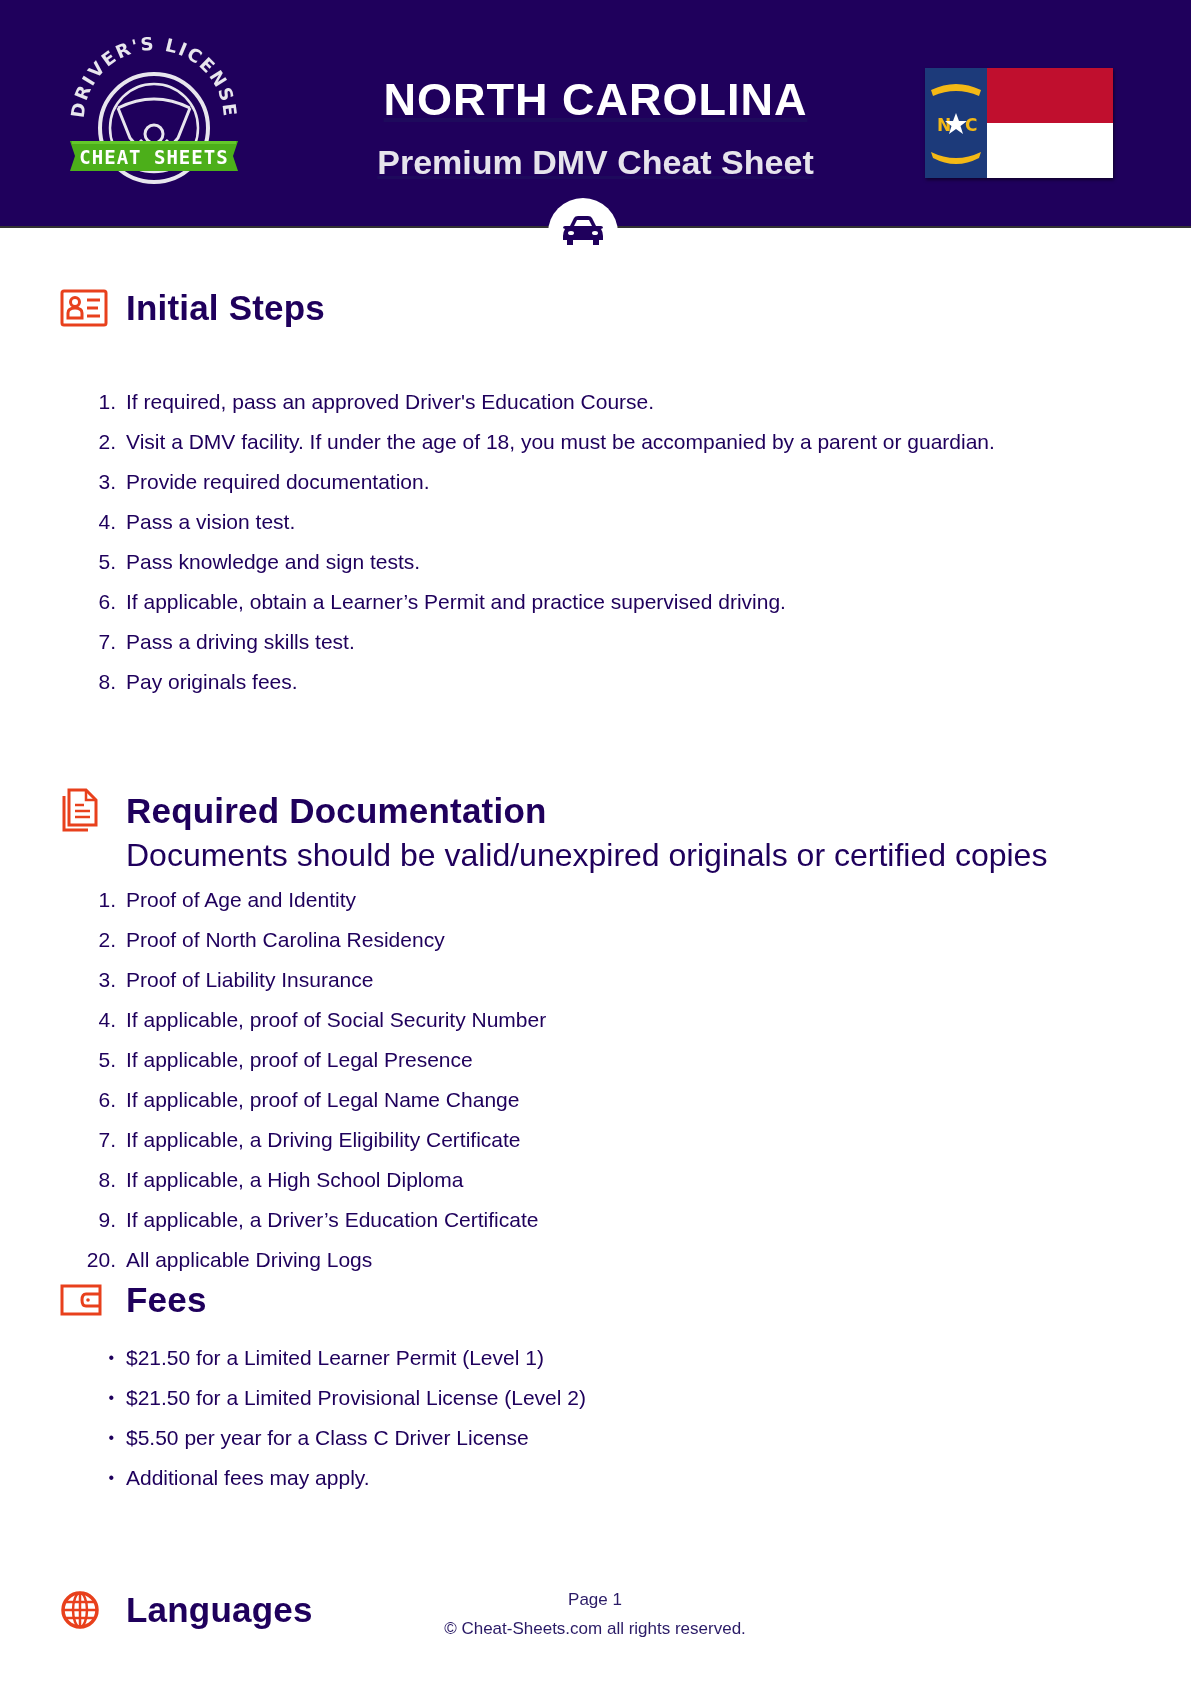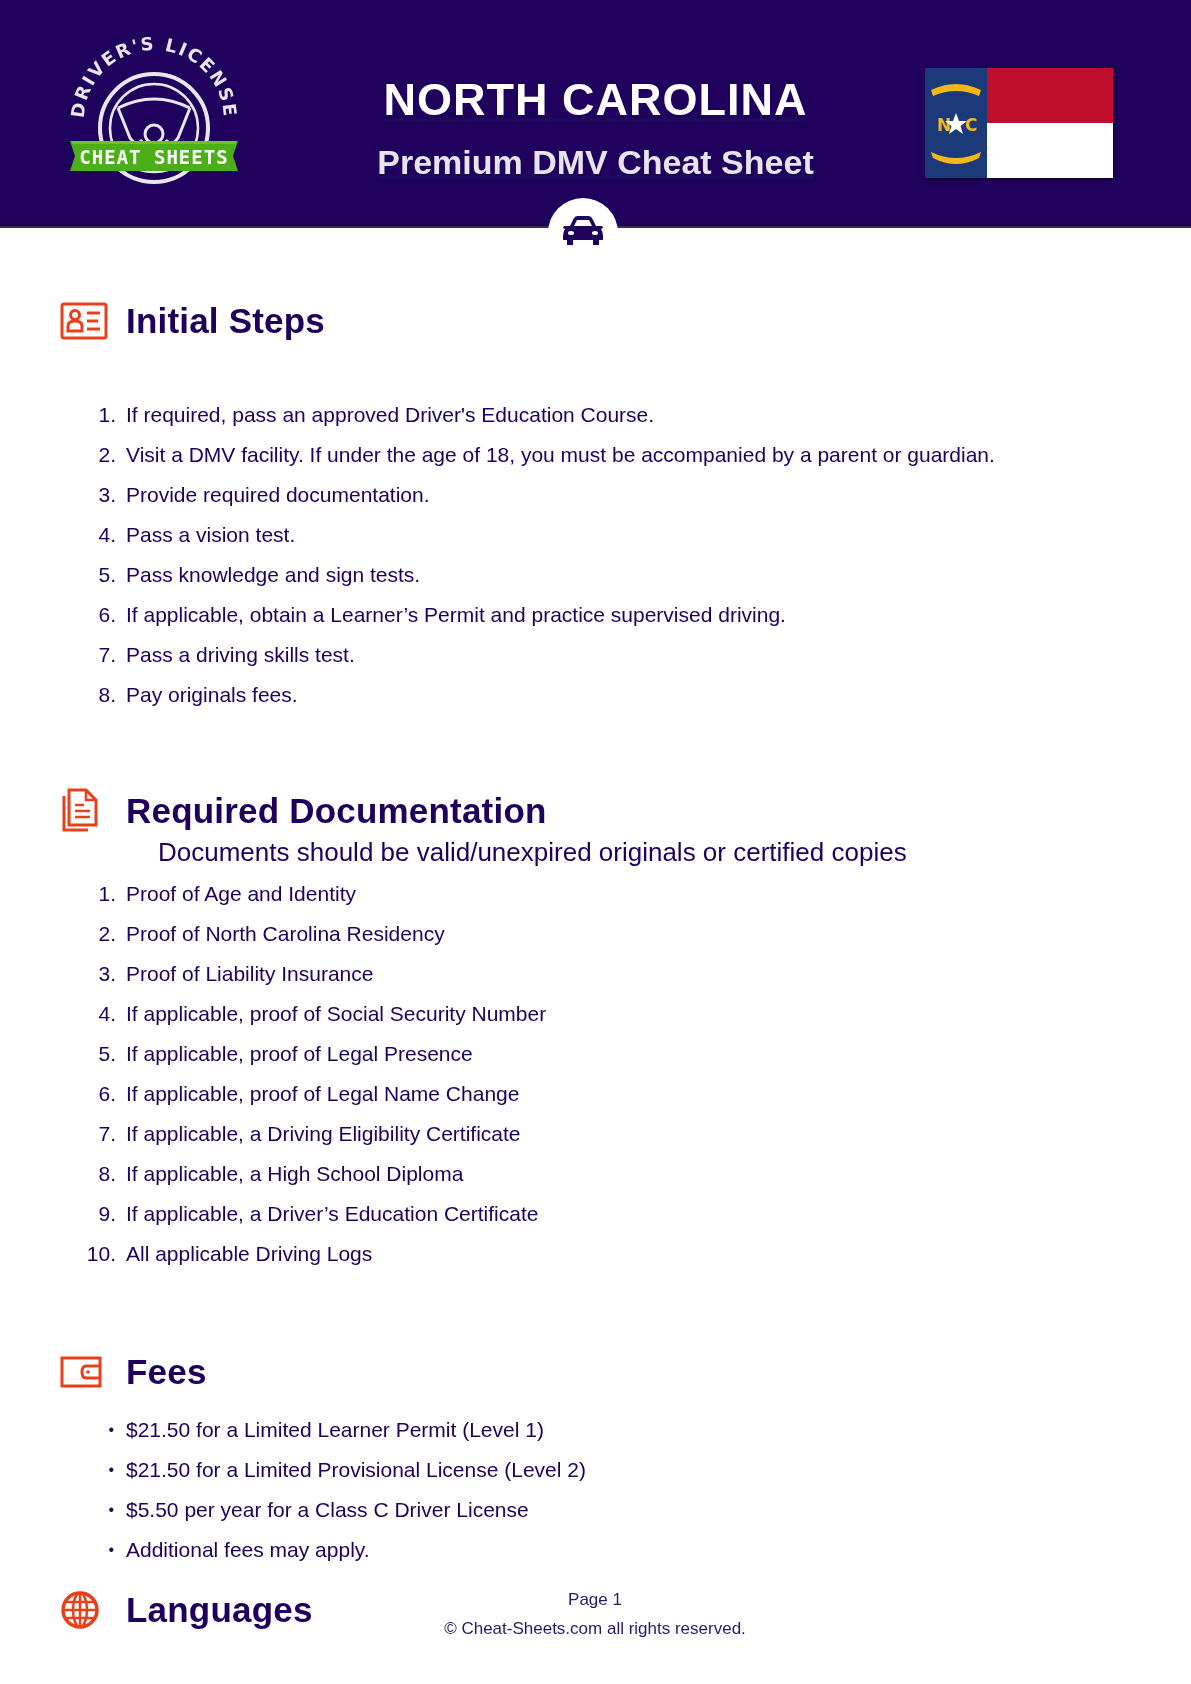--- a/index.html
+++ b/index.html
@@ -17,21 +17,21 @@
     .flag { position: absolute; left: 925px; top: 68px; width: 188px; height: 110px; box-shadow: 1px 2px 3px rgba(0,0,0,0.5); }
     .car-badge {
       position: absolute; left: 548px; top: 198px; width: 70px; height: 70px; border-radius: 50%;
       background: #ffffff; display: flex; justify-content: center; align-items: flex-start; padding-top: 18px;
     }
 
     .section { position: absolute; left: 60px; width: 1080px; }
     .section-head { display: flex; align-items: center; height: 48px; }
     .section-icon { width: 52px; height: 48px; display: flex; align-items: center; }
     .section-title { font-weight: bold; font-size: 35px; color: #1f005c; margin-left: 14px; letter-spacing: 0.2px; }
-    .section-sub { font-size: 26px; color: #1f005c; margin-left: 98px; margin-top: 2px; }
+    .section-sub { font-size: 32px; color: #1f005c; margin-left: 66px; margin-top: 2px; }
 
     ol.list, ul.list { list-style: none; margin-left: 20px; }
     .list li { font-size: 21px; line-height: 40px; color: #1f005c; display: flex; }
     .list .num { width: 46px; text-align: right; padding-right: 10px; }
     .list .bullet { width: 46px; text-align: right; padding-right: 12px; font-size: 16px; }
 
     .footer { position: absolute; left: 400px; top: 1585px; width: 390px; text-align: center; color: #2a1a66; font-size: 17px; line-height: 29px; }
   </style>
 </head>
 <body>
@@ -78,21 +78,21 @@
   <div class="car-badge">
     <svg width="42" height="30" viewBox="0 0 42 30">
       <path d="M 8 10 L 12 2 Q 13 0 16 0 L 26 0 Q 29 0 30 2 L 34 10 L 39 10 Q 41 10 41 12 L 39 13 Q 41 16 41 20 L 41 24 L 37 24 L 37 29 L 31 29 L 31 24 L 11 24 L 11 29 L 5 29 L 5 24 L 1 24 L 1 20 Q 1 16 3 13 L 1 12 Q 1 10 3 10 Z" fill="#1f005c"></path>
       <path d="M 12 10 L 15 4 L 27 4 L 30 10 Z" fill="#ffffff"></path>
       <ellipse cx="9" cy="17" rx="3" ry="2" fill="#ffffff"></ellipse>
       <ellipse cx="33" cy="17" rx="3" ry="2" fill="#ffffff"></ellipse>
     </svg>
   </div>
 </div>
 
-<div class="section" style="top: 297px;">
+<div class="section" style="top: 284px;">
   <div class="section-head">
     <span class="section-icon">
       <svg width="48" height="38" viewBox="0 0 48 38">
         <rect x="2" y="2" width="44" height="34" rx="2" fill="none" stroke="#e8401c" stroke-width="3"></rect>
         <circle cx="15" cy="13" r="4.5" fill="none" stroke="#e8401c" stroke-width="3"></circle>
         <path d="M 8 29 L 8 24 Q 8 19 15 19 Q 22 19 22 24 L 22 29 Z" fill="none" stroke="#e8401c" stroke-width="3"></path>
         <line x1="27" y1="11" x2="40" y2="11" stroke="#e8401c" stroke-width="3"></line>
         <line x1="27" y1="19" x2="38" y2="19" stroke="#e8401c" stroke-width="3"></line>
         <line x1="27" y1="27" x2="40" y2="27" stroke="#e8401c" stroke-width="3"></line>
       </svg>
@@ -181,27 +181,27 @@
       </li>
     <li>
         <span class="num">8.</span>
         <span>If applicable, a High School Diploma</span>
       </li>
     <li>
         <span class="num">9.</span>
         <span>If applicable, a Driver’s Education Certificate</span>
       </li>
     <li>
-        <span class="num">10.</span>
+        <span class="num">20.</span>
         <span>All applicable Driving Logs</span>
       </li>
   </ol>
 </div>
 
-<div class="section" style="top: 1348px;">
+<div class="section" style="top: 1276px;">
   <div class="section-head">
     <span class="section-icon">
       <svg width="44" height="32" viewBox="0 0 44 32">
         <rect x="2" y="2" width="38" height="28" fill="none" stroke="#e8401c" stroke-width="3"></rect>
         <path d="M 40 10 L 26 10 Q 22 10 22 16 Q 22 22 26 22 L 40 22" fill="none" stroke="#e8401c" stroke-width="3"></path>
         <circle cx="28" cy="16" r="1.8" fill="#e8401c"></circle>
       </svg>
     </span>
     <span class="section-title">Fees</span>
   </div>

